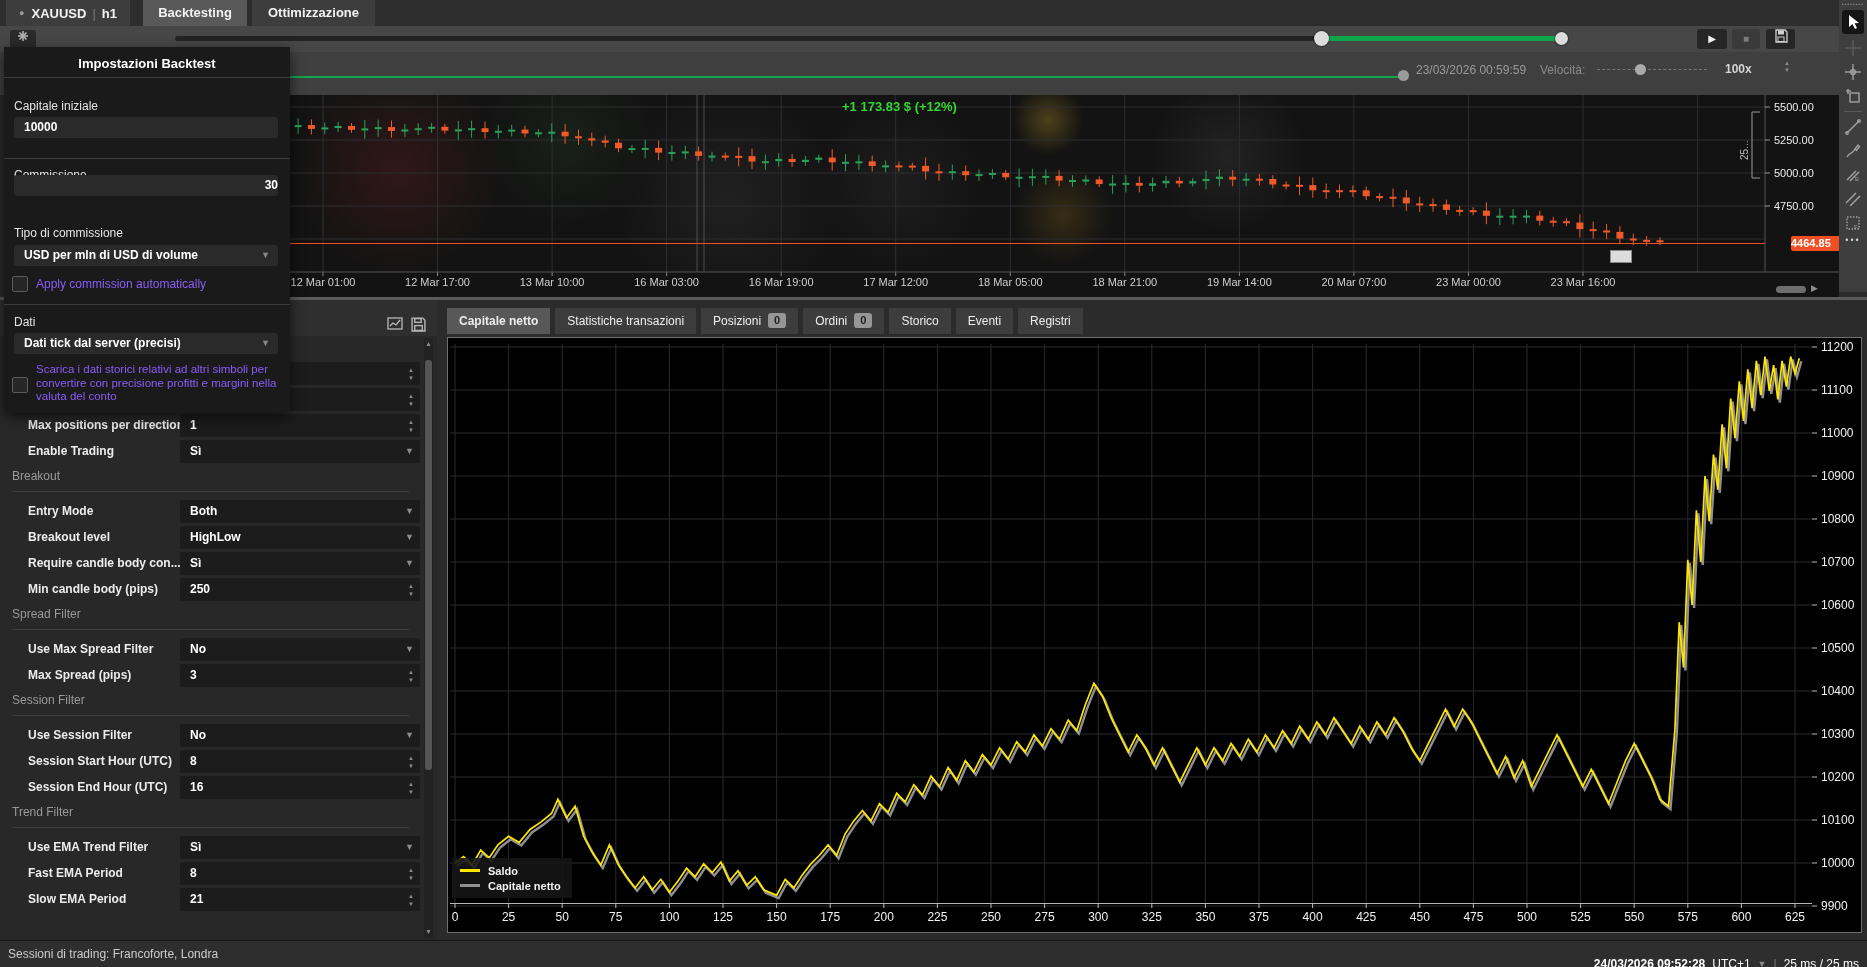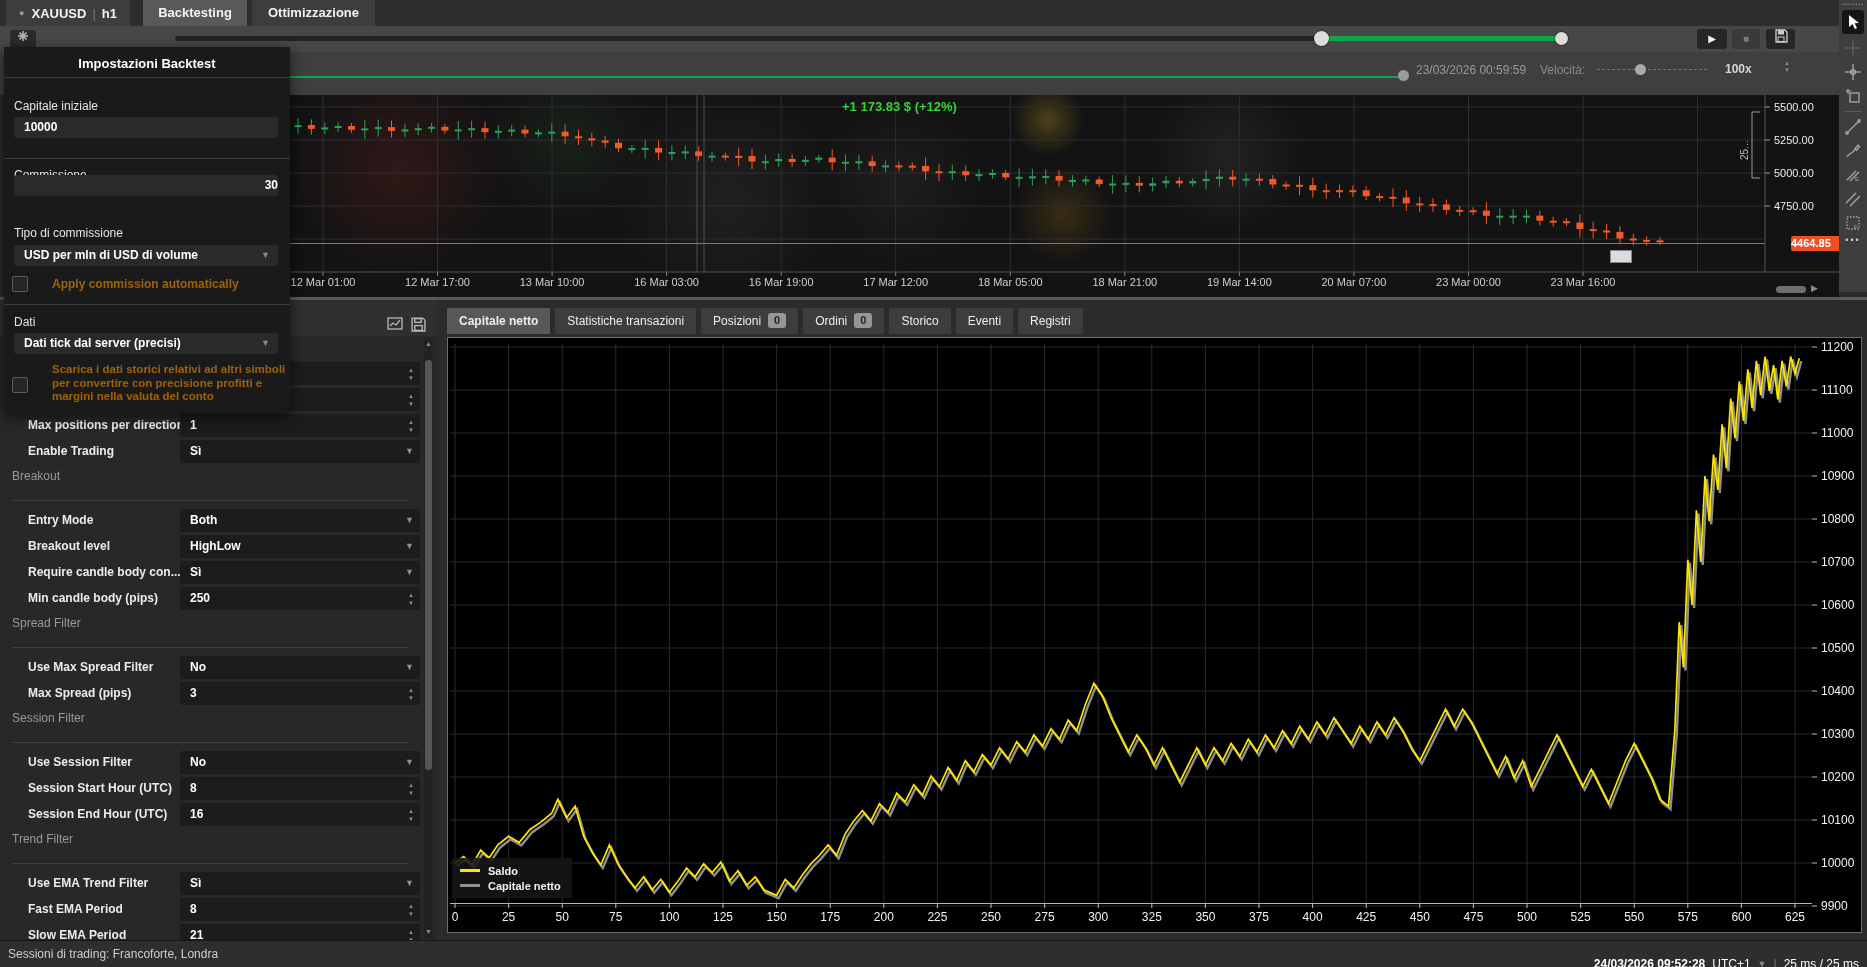--- a/index.html
+++ b/index.html
@@ -86,39 +86,39 @@
   .ph-icon{position:absolute;top:317px;width:17px;height:16px;}
   .ph-icon svg{stroke:#b8b8b8;fill:none;stroke-width:1.3;}
   #param-list{position:absolute;left:0;top:362px;width:421px;}
   .p-row{position:relative;height:23px;margin-bottom:3px;}
   .p-label{position:absolute;left:28px;top:4px;font-size:12px;font-weight:bold;color:#ececec;white-space:nowrap;}
   .p-val{position:absolute;left:180px;right:1px;top:0;height:23px;background:#1c1c1c;border-radius:2px;
          color:#fff;font-weight:bold;font-size:12px;line-height:23px;padding-left:10px;}
   .p-ctrl{position:absolute;right:6px;top:0;height:23px;color:#8d8d8d;}
   .p-ctrl.dd{font-size:9px;line-height:23px;}
   .p-ctrl.st{font-size:6px;line-height:8px;padding-top:4px;text-align:center;}
-  .p-section{margin:6px 12px 8px 12px;padding-bottom:17px;border-bottom:1px solid #3f3f3f;
+  .p-section{margin:6px 12px 8px 12px;padding-bottom:8px;border-bottom:1px solid #3f3f3f;
              color:#9a9a9a;font-size:12px;}
   #param-scroll{left:424px;top:338px;width:9px;height:600px;background:#222;}
   #param-thumb{left:425px;top:360px;width:7px;height:410px;background:#565656;border-radius:3px;}
   .scroll-arrow{position:absolute;left:424px;width:9px;color:#888;font-size:7px;text-align:center;}
 
   
   #popup{left:4px;top:47px;width:286px;height:366px;background:#1a1a1a;border-radius:0 0 4px 4px;
          box-shadow:0 4px 14px rgba(0,0,0,.6);z-index:50;}
   #popup .title{position:absolute;left:0;top:9px;width:100%;text-align:center;font-weight:bold;
                 font-size:13px;color:#fff;}
   #popup .pdiv{position:absolute;left:0;width:100%;border-top:1px solid #3c3c3c;}
   #popup .plabel{position:absolute;left:10px;font-size:12px;color:#e4e4e4;}
   .pinput{position:absolute;left:10px;width:254px;height:21px;background:#2a2a2a;border-radius:3px;
           color:#fff;font-weight:bold;font-size:12px;line-height:21px;padding-left:10px;}
   .pinput .caret{position:absolute;right:8px;top:0;color:#8a8a8a;font-size:9px;}
   .pcheck{position:absolute;left:8px;width:14px;height:14px;background:#262626;border:1px solid #5c5c5c;
           border-radius:2px;}
-  .pchecklabel{position:absolute;left:48px;font-size:12px;font-weight:bold;color:#a16207;}
+  .pchecklabel{position:absolute;left:32px;font-size:12px;font-weight:normal;color:#8b5cf6;}
   #popup .multiline{width:246px;font-size:11.5px;line-height:13.5px;}
 
   
   #equity-panel{left:443px;top:300px;width:1424px;height:640px;background:#2b2b2b;}
   #equity-tabs{position:absolute;left:447px;top:308px;height:26px;display:flex;gap:5px;}
   .e-tab{height:26px;line-height:26px;background:#3d3d3d;color:#ededed;font-size:12px;
          padding:0 12px;white-space:nowrap;}
   .e-tab.active{background:#585858;font-weight:bold;}
   .e-badge{display:inline-block;margin-left:7px;background:#969696;color:#222;font-weight:bold;
            border-radius:3px;padding:0 6px;font-size:11px;line-height:15px;vertical-align:1px;}

